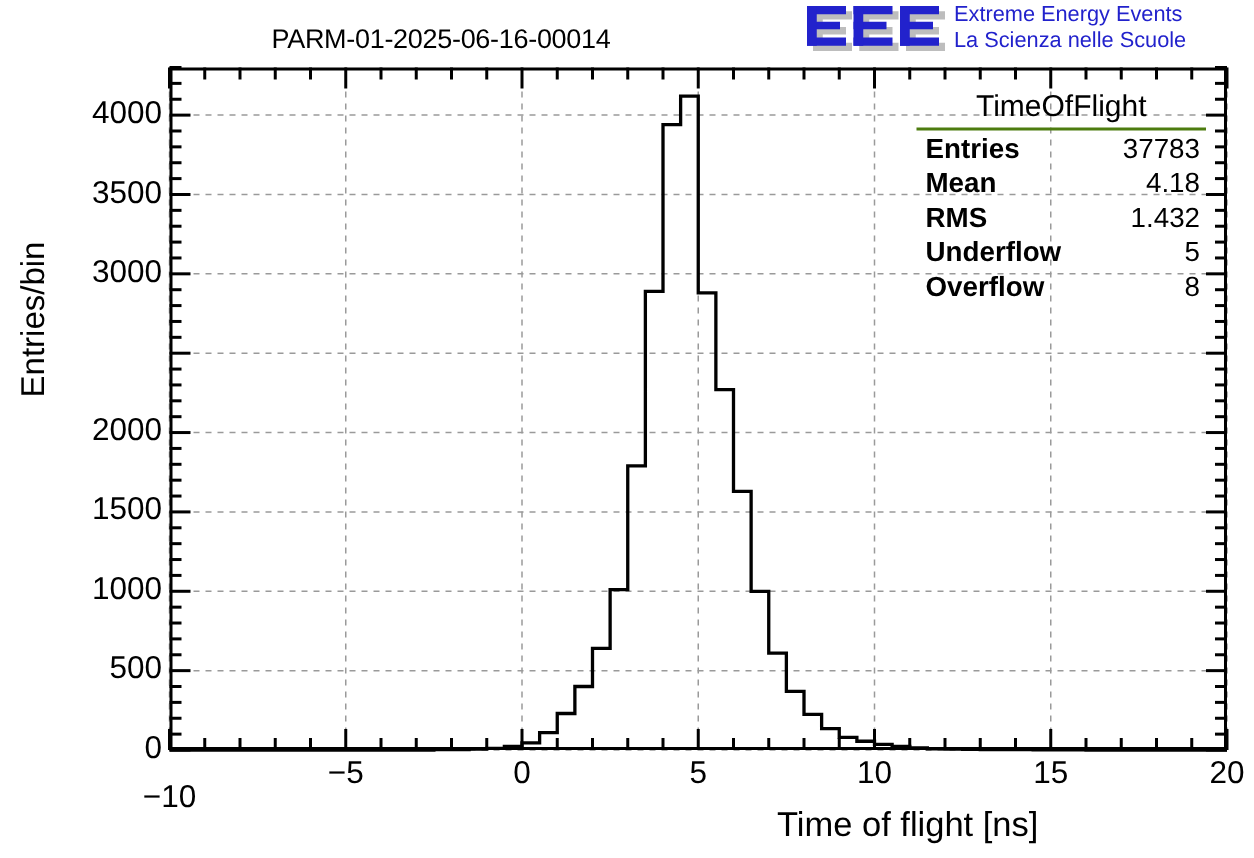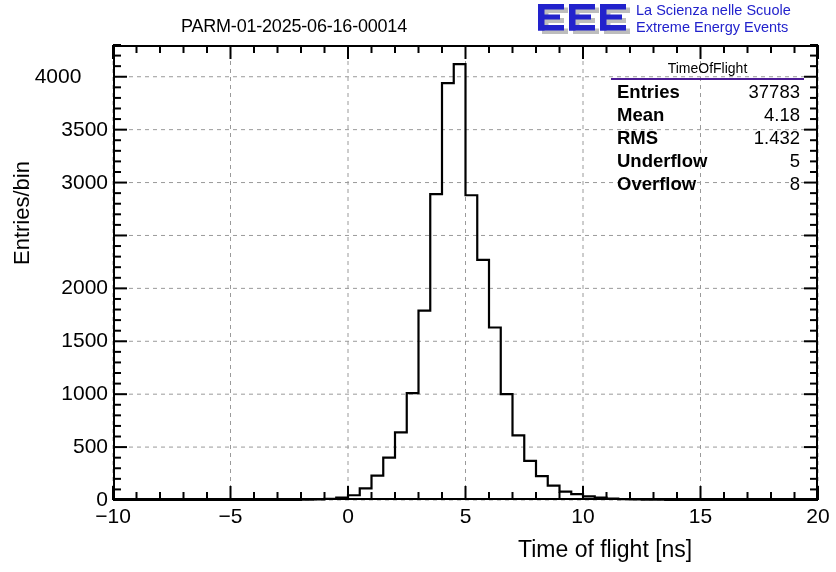--- a/index.html
+++ b/index.html
@@ -130,22 +130,22 @@
     left: 611px;
     top: 60px;
     width: 193px;
     background: transparent;
     font-size: 18.5px;
     color: #000;
   }
   #stats-title {
     text-align: center;
     padding-bottom: 2px;
-    border-bottom: 2px solid #4c1d95;
-    font-size: 14px;
+    border-bottom: 2px solid #4d7c0f;
+    font-size: 20px;
     white-space: nowrap;
   }
   .stats-row {
     display: flex;
     justify-content: space-between;
     padding: 1px 4px 1px 6px;
     white-space: nowrap;
     line-height: 21px;
   }
   .stats-key { text-align: left; font-weight: bold; }
@@ -183,22 +183,22 @@
           <rect x="33" y="11.5" width="22" height="5" fill="#2222cc"></rect>
           <rect x="33" y="22" width="26" height="5.5" fill="#2222cc"></rect>
           <rect x="33" y="1" width="6.5" height="26.5" fill="#2222cc"></rect>
           <rect x="64" y="1" width="26" height="5.5" fill="#2222cc"></rect>
           <rect x="64" y="11.5" width="22" height="5" fill="#2222cc"></rect>
           <rect x="64" y="22" width="26" height="5.5" fill="#2222cc"></rect>
           <rect x="64" y="1" width="6.5" height="26.5" fill="#2222cc"></rect>
         </g>
     </svg>
     <div id="eee-text">
+      <div>Extreme Energy Events</div>
       <div>La Scienza nelle Scuole</div>
-      <div>Extreme Energy Events</div>
     </div>
   </div>
 
   <svg id="grid-svg">
     <g id="grid-group">
         <line x1="0" x2="0" y1="0" y2="455" stroke="#9a9a9a" stroke-width="1" stroke-dasharray="4,4"></line>
         <line x1="117.5" x2="117.5" y1="0" y2="455" stroke="#9a9a9a" stroke-width="1" stroke-dasharray="4,4"></line>
         <line x1="235" x2="235" y1="0" y2="455" stroke="#9a9a9a" stroke-width="1" stroke-dasharray="4,4"></line>
         <line x1="352.5" x2="352.5" y1="0" y2="455" stroke="#9a9a9a" stroke-width="1" stroke-dasharray="4,4"></line>
         <line x1="470" x2="470" y1="0" y2="455" stroke="#9a9a9a" stroke-width="1" stroke-dasharray="4,4"></line>
@@ -378,25 +378,25 @@
   <div class="abs" id="plot-frame"></div>
 
   <div id="ylabels">
       <div class="ylab" style="top: 487px;">0</div>
       <div class="ylab" style="top: 434.093px;">500</div>
       <div class="ylab" style="top: 381.186px;">1000</div>
       <div class="ylab" style="top: 328.279px;">1500</div>
       <div class="ylab" style="top: 275.372px;">2000</div>
       <div class="ylab" style="top: 169.558px;">3000</div>
       <div class="ylab" style="top: 116.651px;">3500</div>
-      <div class="ylab" style="top: 63.7442px; text-align: center;">4000</div>
+      <div class="ylab" style="top: 63.7442px;">4000</div>
     </div>
 
   <div id="xlabels">
-      <div class="xlab" style="left: 73px;">−10</div>
+      <div class="xlab" style="left: 73px; margin-top: 16px;">−10</div>
       <div class="xlab" style="left: 190.5px;">−5</div>
       <div class="xlab" style="left: 308px;">0</div>
       <div class="xlab" style="left: 425.5px;">5</div>
       <div class="xlab" style="left: 543px;">10</div>
       <div class="xlab" style="left: 660.5px;">15</div>
       <div class="xlab" style="left: 778px;">20</div>
     </div>
 
   <div id="y-axis-title">Entries/bin</div>
   <div id="x-axis-title">Time of flight [ns]</div>

